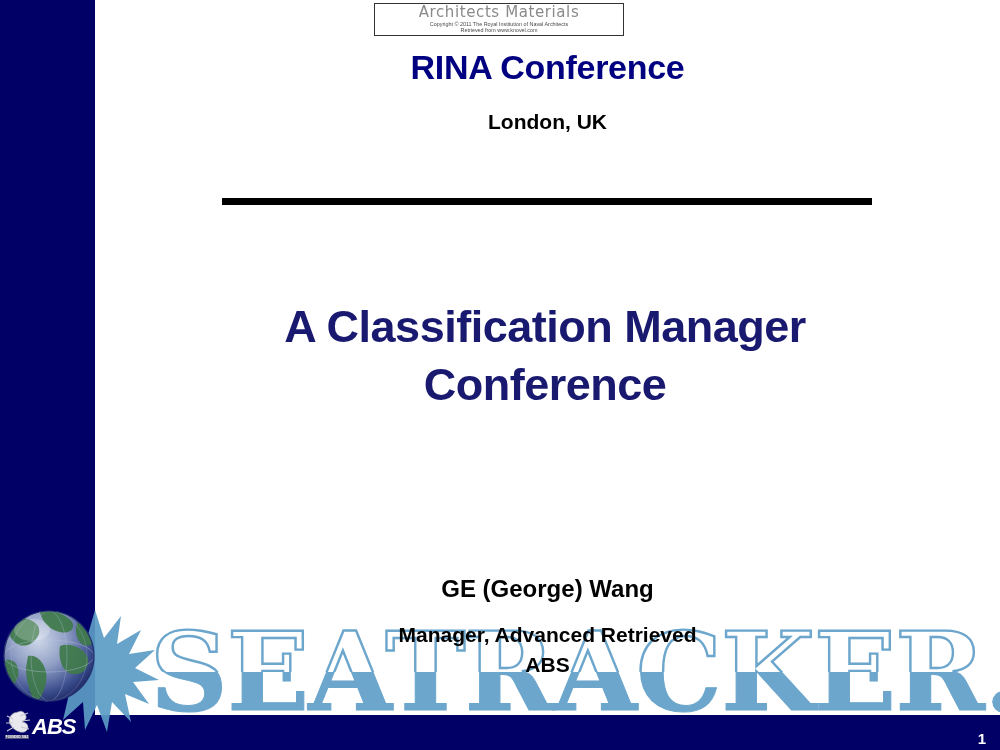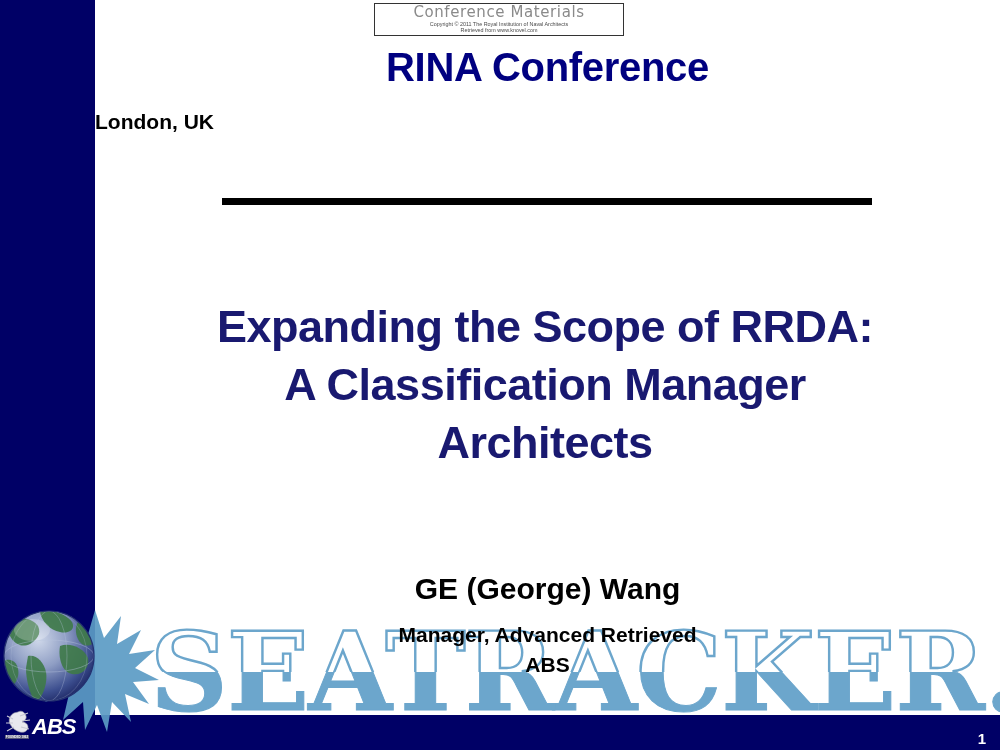--- a/index.html
+++ b/index.html
@@ -79,31 +79,31 @@
   }
 
   
   .conference-title {
     position: absolute;
     left: 95px;
     top: 46px;
     width: 905px;
     text-align: center;
     color: #000080;
-    font-size: 40px;
+    font-size: 34px;
     font-weight: bold;
     line-height: 42px;
     letter-spacing: -0.3px;
   }
   .conference-sub {
     position: absolute;
     left: 95px;
     top: 108px;
     width: 905px;
-    text-align: left;
+    text-align: center;
     color: #000000;
     font-size: 21px;
     font-weight: bold;
     line-height: 28px;
   }
 
   
   .divider {
     position: absolute;
     left: 222px;
@@ -128,21 +128,21 @@
   }
 
   
   .author-name {
     position: absolute;
     left: 95px;
     top: 572px;
     width: 905px;
     text-align: center;
     color: #000000;
-    font-size: 30px;
+    font-size: 24px;
     font-weight: bold;
     line-height: 34px;
     z-index: 6;
   }
   .author-role {
     position: absolute;
     left: 95px;
     top: 622px;
     width: 905px;
     text-align: center;
@@ -198,36 +198,35 @@
   }
 </style>
 </head>
 <body>
 
 <div id="slide">
 
   <div class="sidebar-bar"></div>
 
   <div class="copyright-box">
-    <div class="copyright-title">Conference Materials</div>
+    <div class="copyright-title">Architects Materials</div>
     <div class="copyright-line">Copyright © 2011 The Royal Institution of Naval Architects</div>
     <div class="copyright-line">Retrieved from www.knovel.com</div>
   </div>
 
   <div class="conference-title">RINA Conference</div>
   <div class="conference-sub">
     <div>London, UK</div>
   </div>
 
   <div class="divider"></div>
 
   <div class="main-title">
-    <div>Expanding the Scope of RRDA:</div>
     <div>A Classification Manager</div>
-    <div>Architects</div>
+    <div>Conference</div>
   </div>
 
   <div class="watermark-wrap">
     <svg class="watermark-svg" width="1000" height="150" viewBox="0 0 1000 150" xmlns="http://www.w3.org/2000/svg">
       <defs>
         <clipPath id="wm-top-clip">
             <rect x="0" y="0" width="1000" height="72"></rect>
           </clipPath>
         <clipPath id="wm-mid-clip">
             <rect x="0" y="72" width="1000" height="43"></rect>

